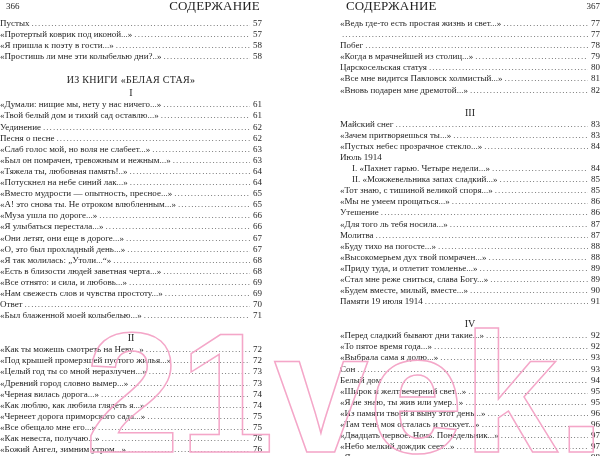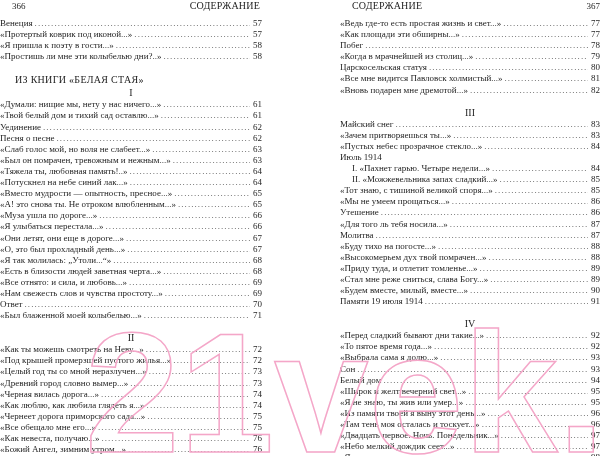--- a/index.html
+++ b/index.html
@@ -1,51 +1,51 @@
 <!DOCTYPE html>
 <html><head>
 <meta charset="utf-8">
 <style>
   html, body { margin:0; padding:0; }
   body { width:600px; height:456px; background:#ffffff; position:relative; overflow:hidden;
          font-family:"Liberation Serif", "DejaVu Serif", serif; color:#1e1e1e; }
   .page { position:absolute; top:0; height:456px; }
   .page.left { left:0; width:262px; }
   .page.right { left:340px; width:260px; }
-  .runhead { position:absolute; top:0; left:12px; right:0; height:12px; font-size:9px; line-height:12px;padding-left:9px; }
+  .runhead { position:absolute; top:0; left:6px; right:0; height:12px; font-size:9px; line-height:12px;padding-left:9px; }
   .runhead .pn { position:absolute; top:0; }
-  .runhead .rt { position:absolute; top:0; font-size:10px; letter-spacing:0.2px; }
+  .runhead .rt { position:absolute; top:0; font-size:13px; letter-spacing:0.2px; }
   .left .runhead .pn { left:0; }
   .left .runhead .rt { right:2px; }
   .right .runhead .rt { left:0; }
   .right .runhead .pn { right:0; }
   .toc { position:absolute; left:0; right:0; }
   .entry { display:flex; align-items:baseline; height:11.1px; font-size:9px; line-height:11.1px; white-space:nowrap; }
   .entry .t { flex:0 0 auto; }
   .entry .d { flex:1 1 auto; overflow:hidden; margin:0 2px; color:#444; }
   .entry .d::before { content:". . . . . . . . . . . . . . . . . . . . . . . . . . . . . . . . . . . . . . . . . . . . . . . . . . . . . . . . . . . . . . . . . . . . . . . . . . . . . . . . . . . . . . . . . . . . . . . . ."; letter-spacing:-0.6px; }
   .entry .p { flex:0 0 auto; text-align:right; min-width:10px; }
   .entry.sub { padding-left:12px; }
-  .section-title { text-align:left; font-size:10px; line-height:14px; letter-spacing:0.3px;margin-left:15px; }
+  .section-title { text-align:center; font-size:10px; line-height:14px; letter-spacing:0.3px; }
   .roman { text-align:center; font-size:10px; line-height:12px; }
   .gap { height:11px; }
   .wm { position:absolute; left:0; top:0; width:600px; height:456px; pointer-events:none; }
 </style>
 </head>
 <body>
 
 <div class="page left">
   <div class="runhead">
     <span class="pn">366</span>
     <span class="rt">СОДЕРЖАНИЕ</span>
   </div>
   <div class="toc" style="top:18px;">
     <div>
         <div class="entry">
-          <span class="t">Венеция</span>
+          <span class="t">Пустых</span>
           <span class="d"></span>
           <span class="p">57</span>
         </div>
         <div class="entry">
           <span class="t">«Протертый коврик под иконой...»</span>
           <span class="d"></span>
           <span class="p">57</span>
         </div>
         <div class="entry">
           <span class="t">«Я пришла к поэту в гости...»</span>
@@ -226,21 +226,20 @@
     <span class="pn">367</span>
   </div>
   <div class="toc" style="top:18px;">
     <div>
         <div class="entry">
           <span class="t">«Ведь где-то есть простая жизнь и свет...»</span>
           <span class="d"></span>
           <span class="p">77</span>
         </div>
         <div class="entry">
-          <span class="t">«Как площади эти обширны...»</span>
           <span class="d"></span>
           <span class="p">77</span>
         </div>
         <div class="entry">
           <span class="t">Побег</span>
           <span class="d"></span>
           <span class="p">78</span>
         </div>
         <div class="entry">
           <span class="t">«Когда в мрачнейшей из столиц...»</span>

